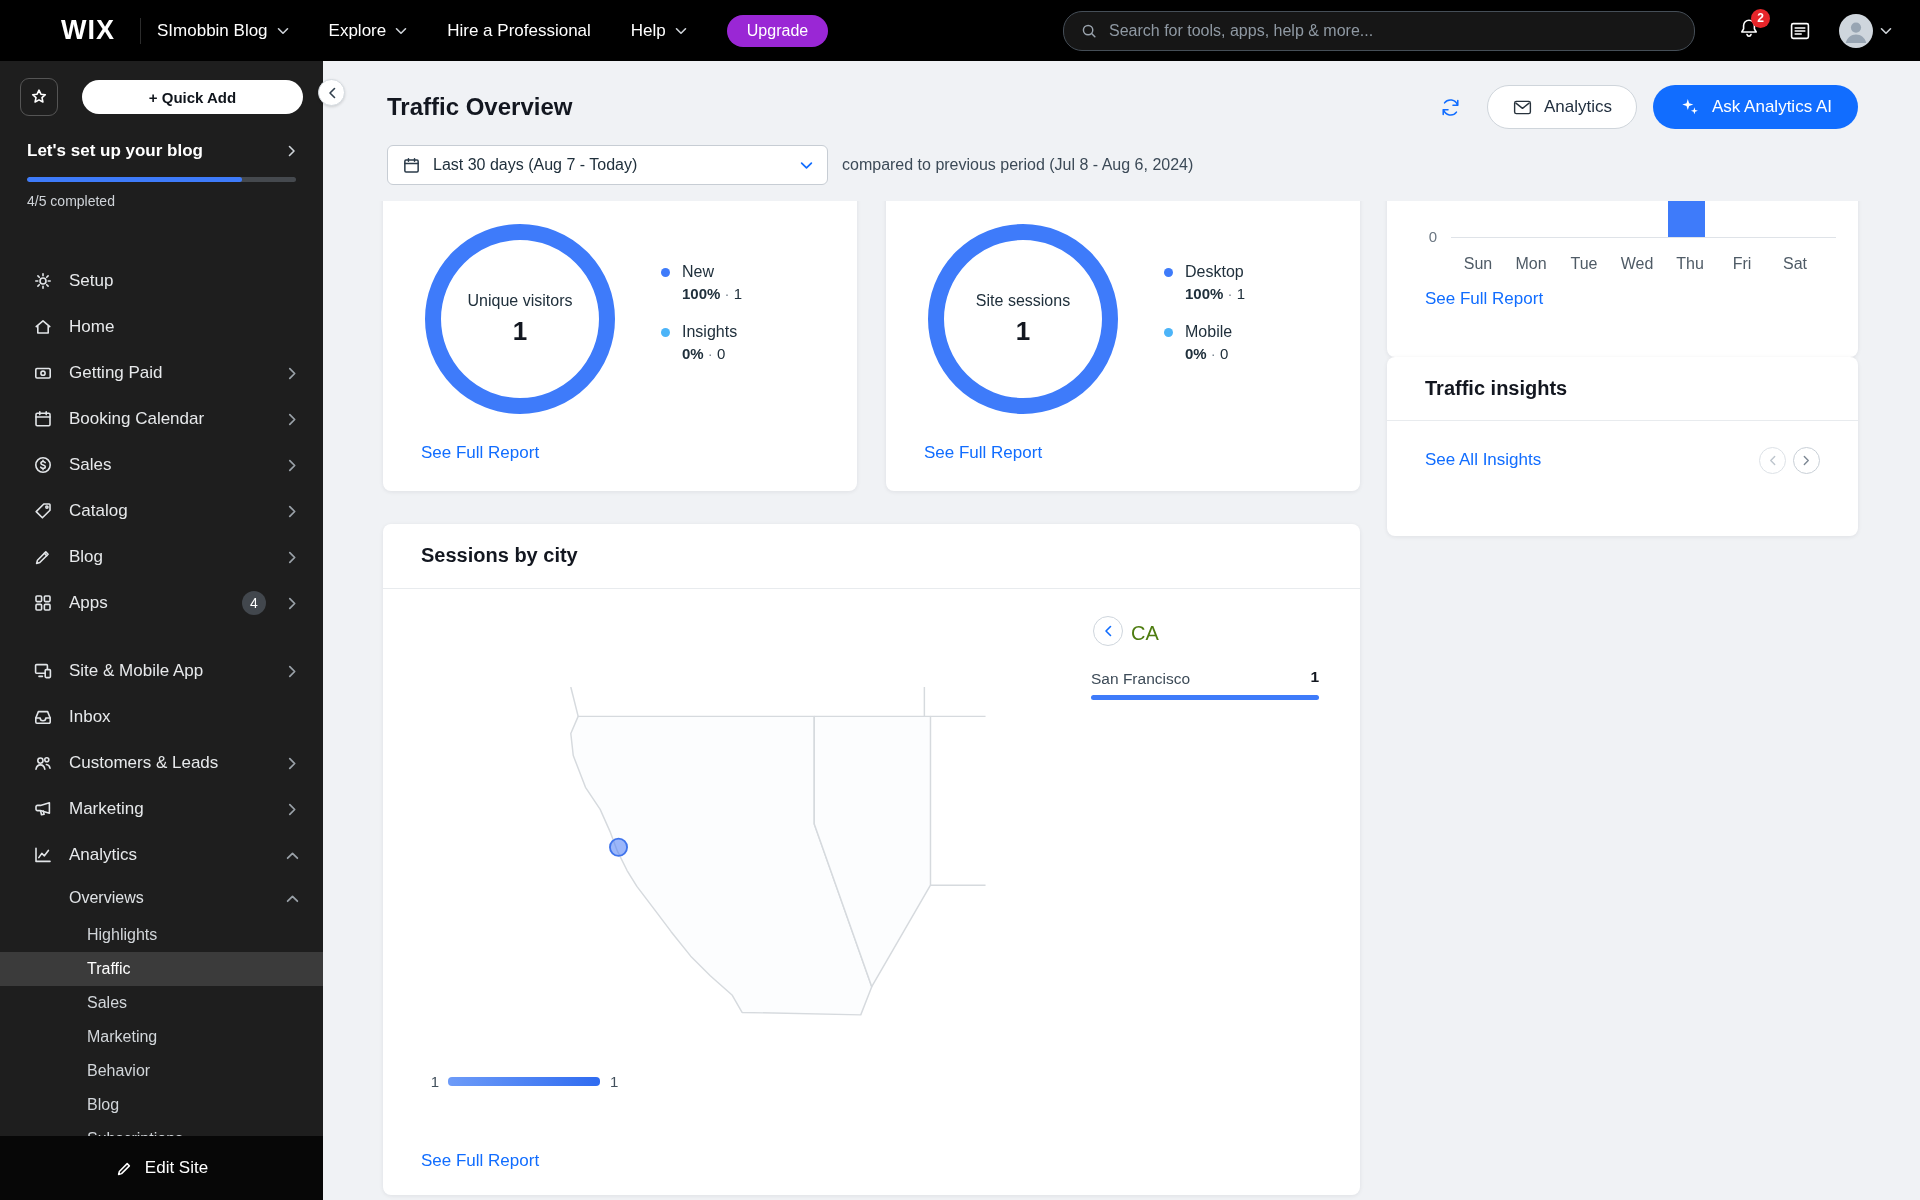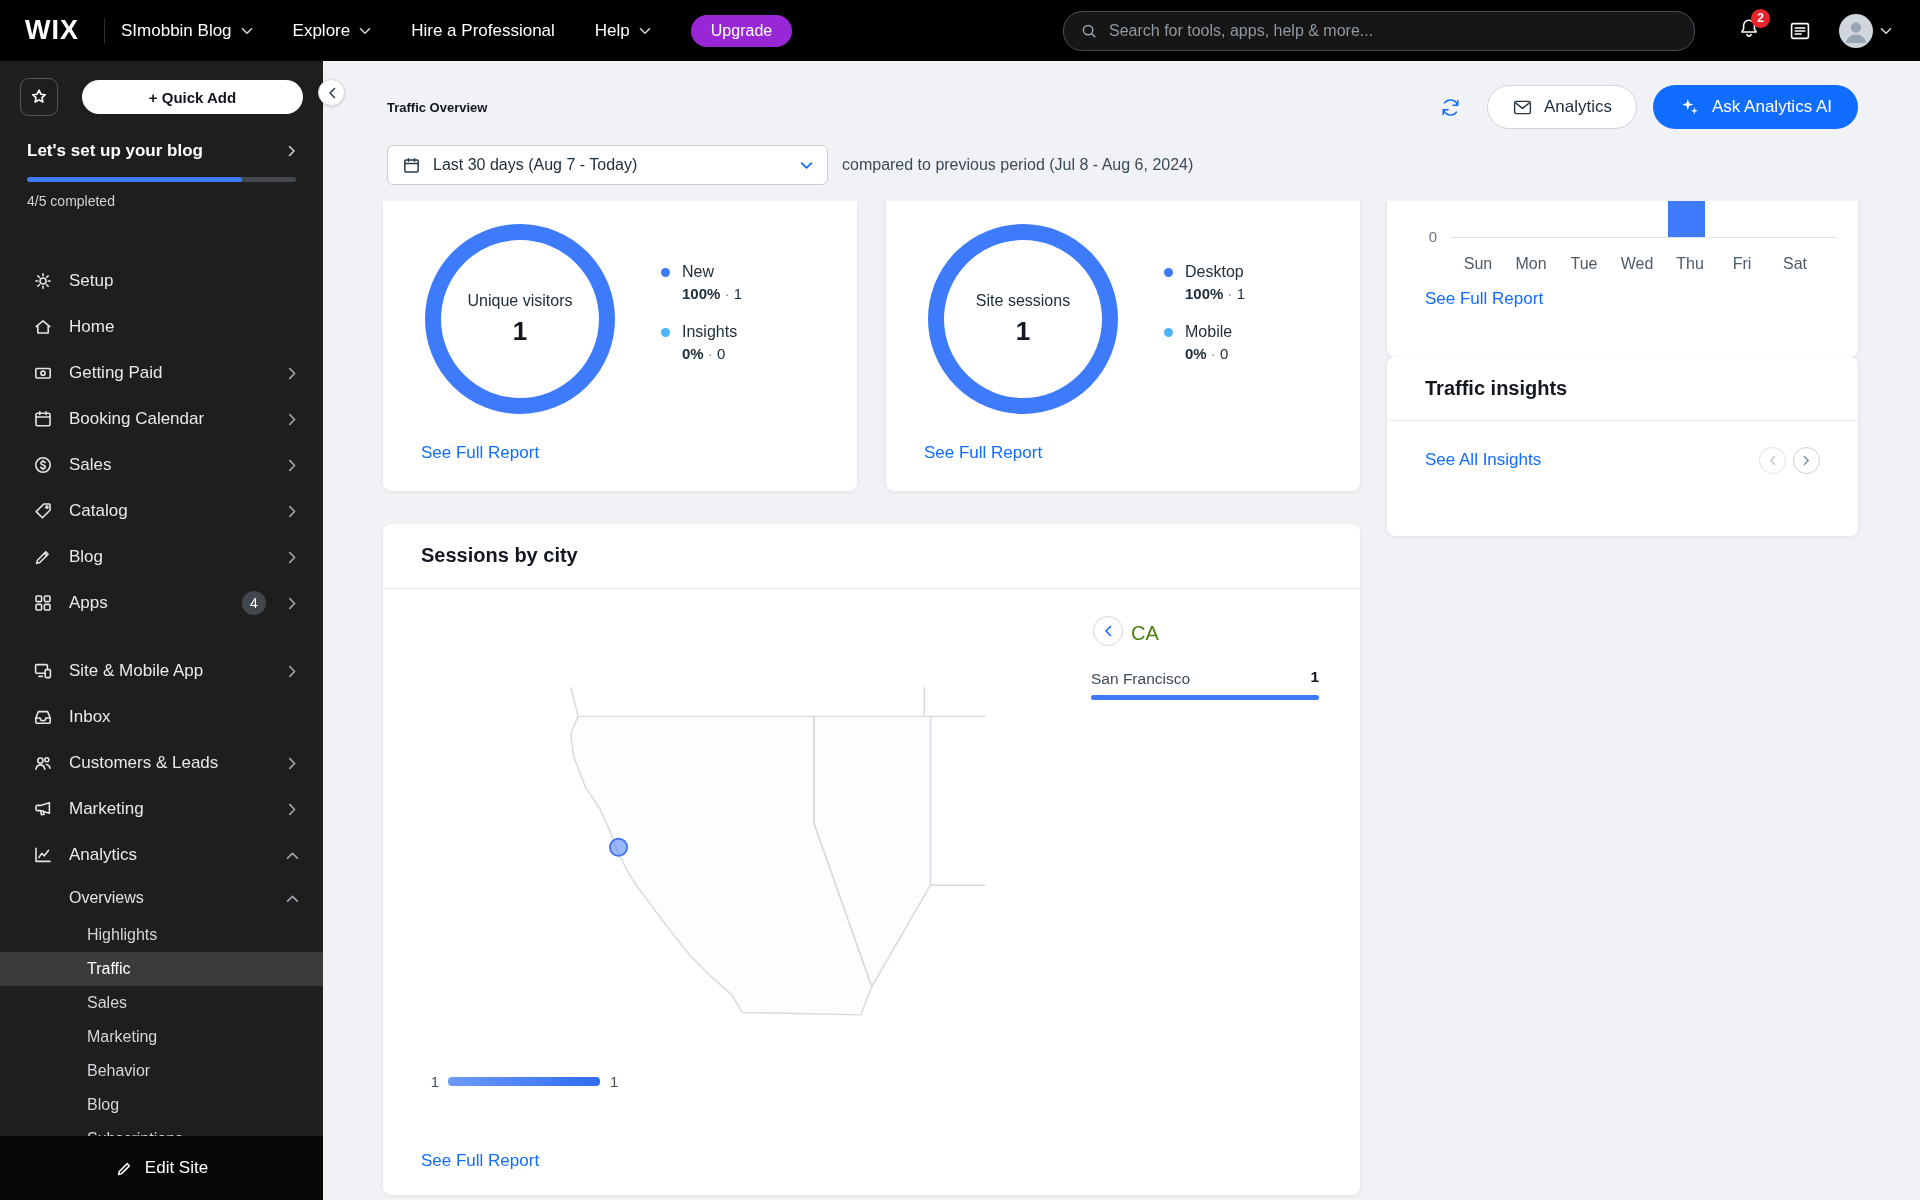--- a/index.html
+++ b/index.html
@@ -3,21 +3,21 @@
 <meta charset="utf-8">
 <style>
   * { margin:0; padding:0; box-sizing:border-box; }
   html,body { width:1920px; height:1200px; overflow:hidden; background:#f0f2f5;
     font-family:"Liberation Sans", sans-serif; color:#20303c; }
 
   .i { fill:none; stroke:currentColor; stroke-width:1.6; stroke-linecap:round; stroke-linejoin:round; }
   .fillbg { fill:#1e1e1e; }
 
   
-  .topbar { position:relative; z-index:5; display:flex; align-items:center; height:61px; background:#000; color:#fff; padding-right:28px; }
+  .topbar { position:relative; z-index:5; display:flex; align-items:center; height:61px; background:#000; color:#fff; padding-right:28px;padding-left:36px; }
   .logo { width:104px; display:flex; justify-content:center; font-weight:800; font-size:27px; letter-spacing:1px; cursor:pointer; }
   .tb-sep { width:1px; height:26px; background:#2c2c2c; }
   .tb-item { display:flex; align-items:center; gap:9px; font-size:17px; cursor:pointer; white-space:nowrap; }
   .tb-item svg { width:12px; height:8px; color:#cfd4d9; }
   .ml16 { margin-left:16px; } .ml40 { margin-left:40px; }
   .upgrade { margin-left:40px; height:32px; padding:0 20px; display:flex; align-items:center;
     background:#9a27d5; border-radius:16px; font-size:16px; color:#fff; cursor:pointer; }
   .tb-search { margin-left:auto; margin-right:42px; width:632px; height:40px; border-radius:19px;
     background:#161616; border:1px solid #454e57; display:flex; align-items:center; gap:11px; padding:0 16px; }
   .tb-search svg { width:18px; height:18px; color:#9aa3ad; flex:none; }
@@ -70,21 +70,21 @@
 
   .collapse-btn { position:absolute; left:318px; top:79px; z-index:6; width:27px; height:27px; border-radius:50%;
     background:#fff; border:1px solid #d5dbe0; box-shadow:0 1px 3px rgba(0,0,0,.15);
     display:flex; align-items:center; justify-content:center; cursor:pointer; }
   .collapse-btn svg { width:8px; height:12px; color:#32404e; transform:rotate(180deg); }
 
   
   .main { flex:1; display:flex; flex-direction:column; overflow:hidden; }
   .main-header { padding:24px 62px 0 64px; }
   .title-row { display:flex; align-items:center; height:44px; }
-  .page-title { font-size:13px; font-weight:700; color:#131720; }
+  .page-title { font-size:24px; font-weight:700; color:#131720; }
   .header-actions { margin-left:auto; display:flex; align-items:center; gap:16px; }
   .refresh-btn { width:40px; height:40px; display:flex; align-items:center; justify-content:center; color:#116dff; cursor:pointer; }
   .refresh-btn svg { width:23px; height:23px; }
   .btn-subscribe { height:44px; border:1px solid #cfd5db; border-radius:22px; background:#fff; display:flex; align-items:center;
     gap:11px; padding:0 24px; font-size:17px; color:#1f2d3d; font-weight:500; cursor:pointer; }
   .btn-subscribe svg { width:21px; height:21px; color:#27323c; }
   .btn-ai { height:44px; border:none; border-radius:22px; background:#116dff; color:#fff; display:flex; align-items:center;
     gap:11px; padding:0 26px; font-size:17px; font-weight:500; cursor:pointer; }
   .btn-ai svg { width:22px; height:22px; fill:#fff; }
   .date-row { margin-top:16px; display:flex; align-items:center; }

